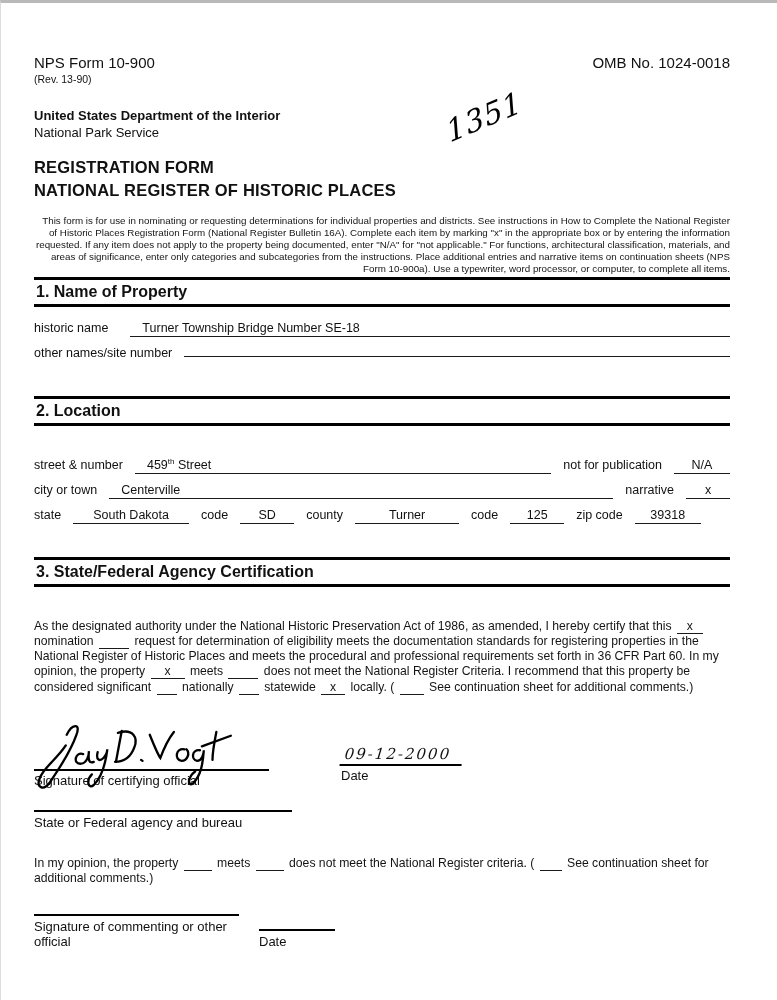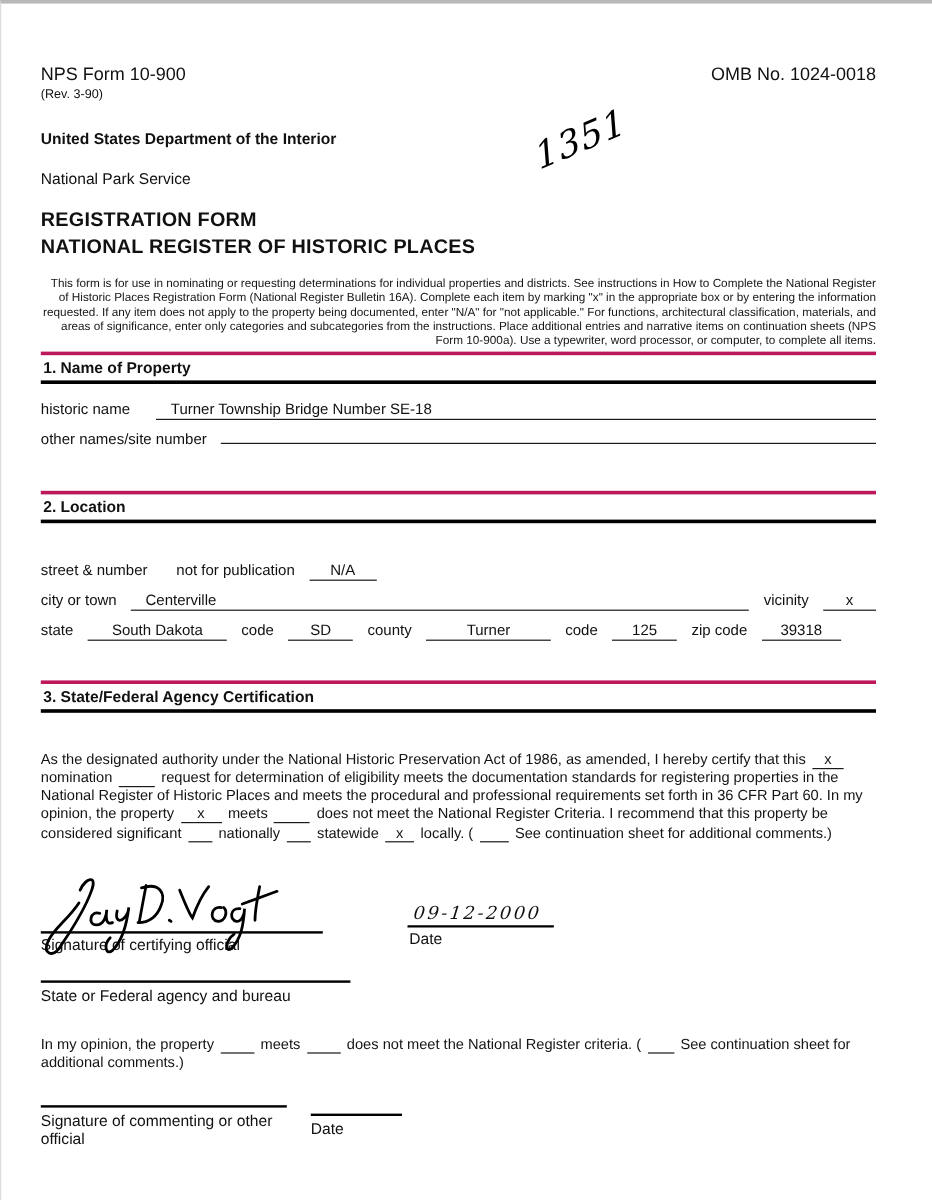--- a/index.html
+++ b/index.html
@@ -12,29 +12,29 @@
     border-left:1px solid #dcdcdc;
     font-family:"Liberation Sans", sans-serif;
     color:#111;
     overflow:hidden;
   }
   .content{padding:50px 47px 0 33px;}
 
   .header-row{display:flex;justify-content:space-between;font-size:15px;line-height:1.3;}
   .form-revision{font-size:10.5px;line-height:1.3;}
   .dept{font-size:13px;font-weight:bold;margin-top:22px;}
-  .bureau{font-size:13px;margin-top:18px;}
+  .bureau{font-size:13px;margin-top:2px;}
   .main-title{font-size:16.5px;font-weight:bold;margin-top:16px;line-height:1.4;letter-spacing:0.2px;}
   .instructions{font-size:9.8px;line-height:1.22;margin-top:13px;color:#151515;text-align:right;}
 
   .section-bar{
     margin-top:22px;
-    border-top:3px solid #be185d;
+    border-top:3px solid #000000;
     border-bottom:3px solid #000;
-    font-weight:bold;font-size:13px;
+    font-weight:bold;font-size:16px;
     padding:3px 0 3px 2px;
   }
   .mt36{margin-top:36px;} .mt33{margin-top:33px;} .mt2{margin-top:2px;}
 
   .field-row{display:flex;align-items:baseline;font-size:12.5px;margin-top:14px;}
   .field-row + .field-row{margin-top:9px;}
   .f-label{white-space:nowrap;margin-right:12px;}
   .f-label.ml{margin-left:12px;}
   .f-value{border-bottom:1.6px solid #1a1a1a;padding:0 6px 1px 12px;white-space:nowrap;}
   .f-value.center{text-align:center;padding:0 2px 1px 2px;}
@@ -63,21 +63,21 @@
     transform:skewX(-6deg);
   }
   .date-hand{font-size:15px;letter-spacing:2px;padding:8px 2px 1px 4px;border-bottom:2px solid #000;}
   .date-label{font-size:13px;margin-top:2px;}
 
   .bureau-block{margin-top:22px;width:258px;}
   .line-top{border-top:2px solid #000;padding-top:3px;font-size:13px;}
 
   .para2{font-size:12.2px;line-height:1.24;margin-top:26px;color:#141414;}
 
-  .comment-row{display:flex;margin-top:28px;align-items:center;}
+  .comment-row{display:flex;margin-top:28px;align-items:flex-end;}
   .comment-sig{width:205px;margin-top:0;}
   .comment-date{width:76px;margin-left:20px;}
 
   .handwritten-number{
     position:absolute;left:443px;top:96px;
     font-family:"DejaVu Serif", serif;
     font-size:30px;font-style:italic;
     transform:rotate(-23deg) skewX(-8deg);
     letter-spacing:1px;
     color:#000;
@@ -89,21 +89,21 @@
 <div class="page">
 
   <div class="handwritten-number">1351</div>
 
   <div class="content">
 
     <div class="header-row">
       <span>NPS Form 10-900</span>
       <span>OMB No. 1024-0018</span>
     </div>
-    <div class="form-revision">(Rev. 3-90)</div>
+    <div class="form-revision">(Rev. 13-90)</div>
 
     <div class="dept">United States Department of the Interior</div>
     <div class="bureau">National Park Service</div>
 
     <div class="main-title">
       <div>REGISTRATION FORM</div>
       <div>NATIONAL REGISTER OF HISTORIC PLACES</div>
     </div>
 
     <div class="instructions">This form is for use in nominating or requesting determinations for individual properties and districts.  See instructions in How to Complete the National Register of Historic Places Registration Form (National Register Bulletin 16A).  Complete each item by marking "x" in the appropriate box or by entering the information requested.  If any item does not apply to the property being documented, enter "N/A" for "not applicable."  For functions, architectural classification, materials, and areas of significance, enter only categories and subcategories from the instructions.  Place additional entries and narrative items on continuation sheets (NPS Form 10-900a).  Use a typewriter, word processor, or computer, to complete all items.</div>
@@ -116,28 +116,29 @@
     </div>
     <div class="field-row">
       <span class="f-label">other names/site number</span>
       <span class="f-value grow"></span>
     </div>
 
     <div class="section-bar mt36">2. Location</div>
 
     <div class="field-row" style="margin-top:32px">
       <span class="f-label">street &amp; number</span>
+      <span class="f-value grow"><span>459</span><sup>th</sup><span> Street</span></span>
       <span class="f-label ml">not for publication</span>
       <span class="f-value center" style="width:52px">N/A</span>
     </div>
 
     <div class="field-row">
       <span class="f-label">city or town</span>
       <span class="f-value grow">Centerville</span>
-      <span class="f-label ml">vicinity</span>
+      <span class="f-label ml">narrative</span>
       <span class="f-value center" style="width:40px">x</span>
     </div>
 
     <div class="field-row">
       <span class="f-label">state</span>
       <span class="f-value center" style="width:112px">South Dakota</span>
       <span class="f-label ml">code</span>
       <span class="f-value center" style="width:50px">SD</span>
       <span class="f-label ml">county</span>
       <span class="f-value center" style="width:100px">Turner</span>

